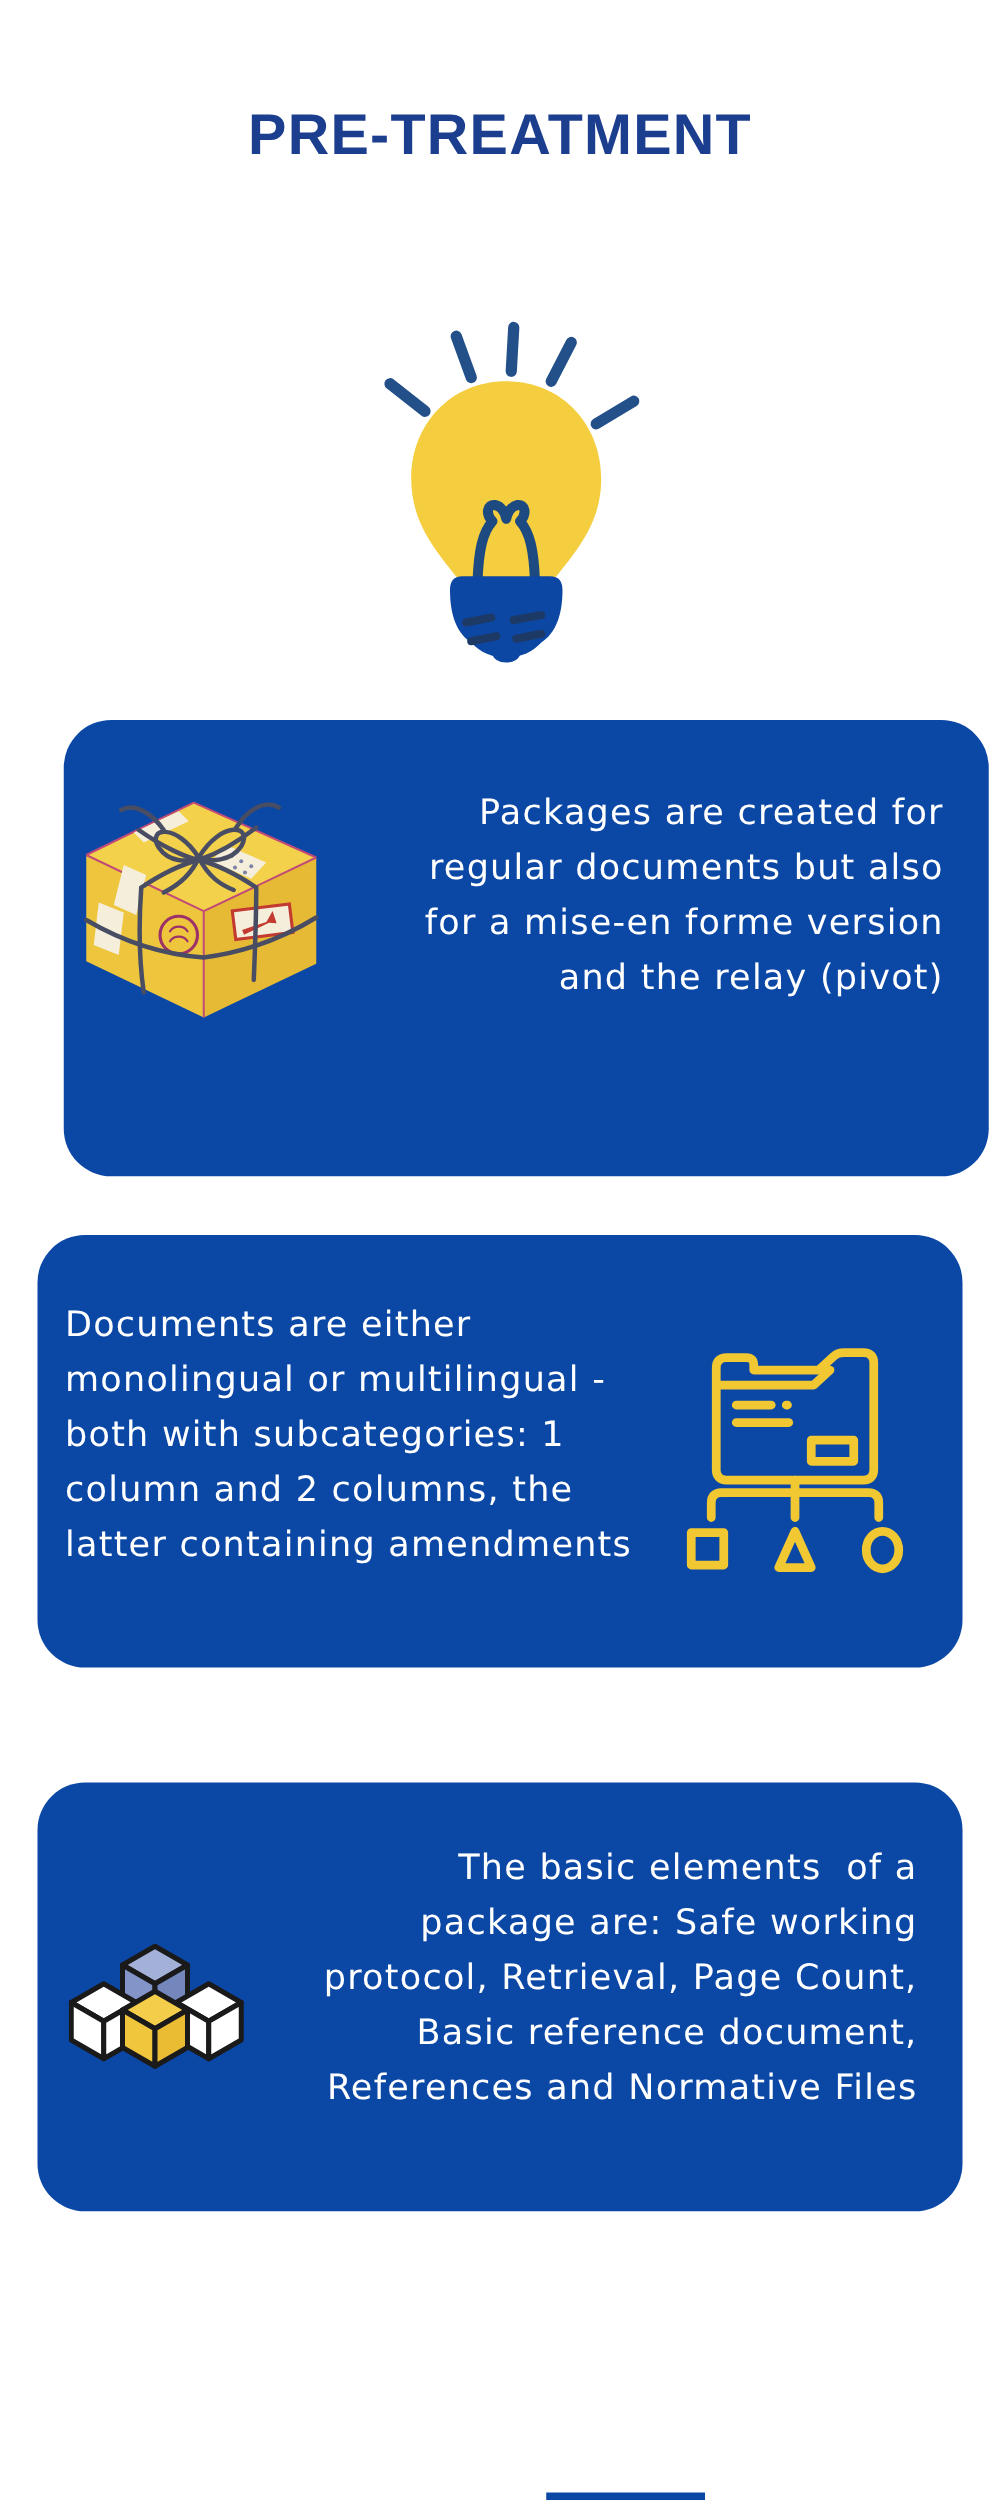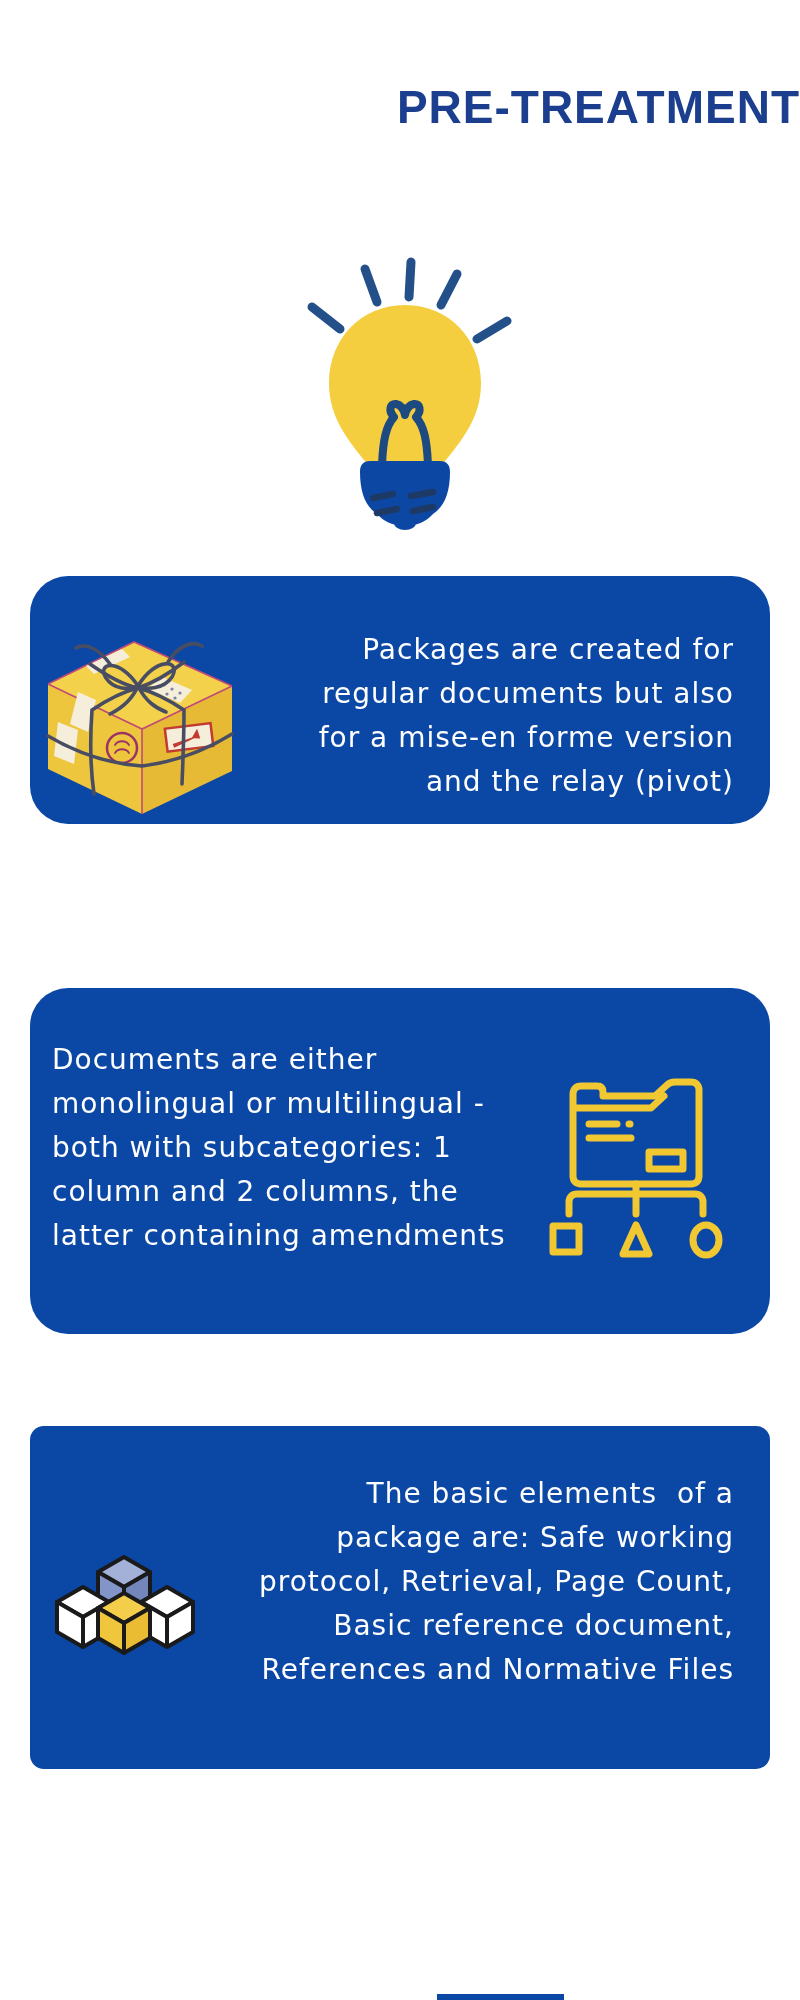--- a/index.html
+++ b/index.html
@@ -3,34 +3,34 @@
 <meta charset="utf-8">
 <style>
   html,body { margin:0; padding:0; background:#ffffff; }
   .page {
     position:relative; width:800px; height:2000px;
     background:#ffffff; overflow:hidden;
     font-family:"DejaVu Sans", sans-serif;
   }
   .title {
     position:absolute; top:72px; left:0; width:800px; margin:0;
-    text-align:right;
+    text-align:center;
     font-family:"Liberation Sans", sans-serif;
     font-weight:bold; font-size:46px; line-height:71px;
     letter-spacing:1px; color:#1c3e8e;
   }
   .title-line { display:block; }
   .bulb   { position:absolute; left:285px; top:215px; }
   .card {
     position:absolute; left:30px; width:740px;
     background:#0b47a5; border-radius:38px;
   }
-  .card1 { top:576px;  height:248px; }
+  .card1 { top:576px;  height:365px;margin-left:21px; }
   .card2 { top:988px;  height:346px; }
-  .card3 { top:1426px; height:343px;border-radius:14px; }
+  .card3 { top:1426px; height:343px; }
   .card-text {
     position:absolute; margin:0; color:#ffffff;
     font-size:28px; line-height:44px; letter-spacing:1px;
     white-space:pre-wrap;
   }
   .card1 .card-text { top:52px; right:36px; text-align:right; }
   .card2 .card-text { top:50px; left:22px;  text-align:left;  }
   .card3 .card-text { top:46px; right:36px; text-align:right; }
   .parcel { position:absolute; left:4px;   top:50px; }
   .folder { position:absolute; left:515px; top:90px; }

